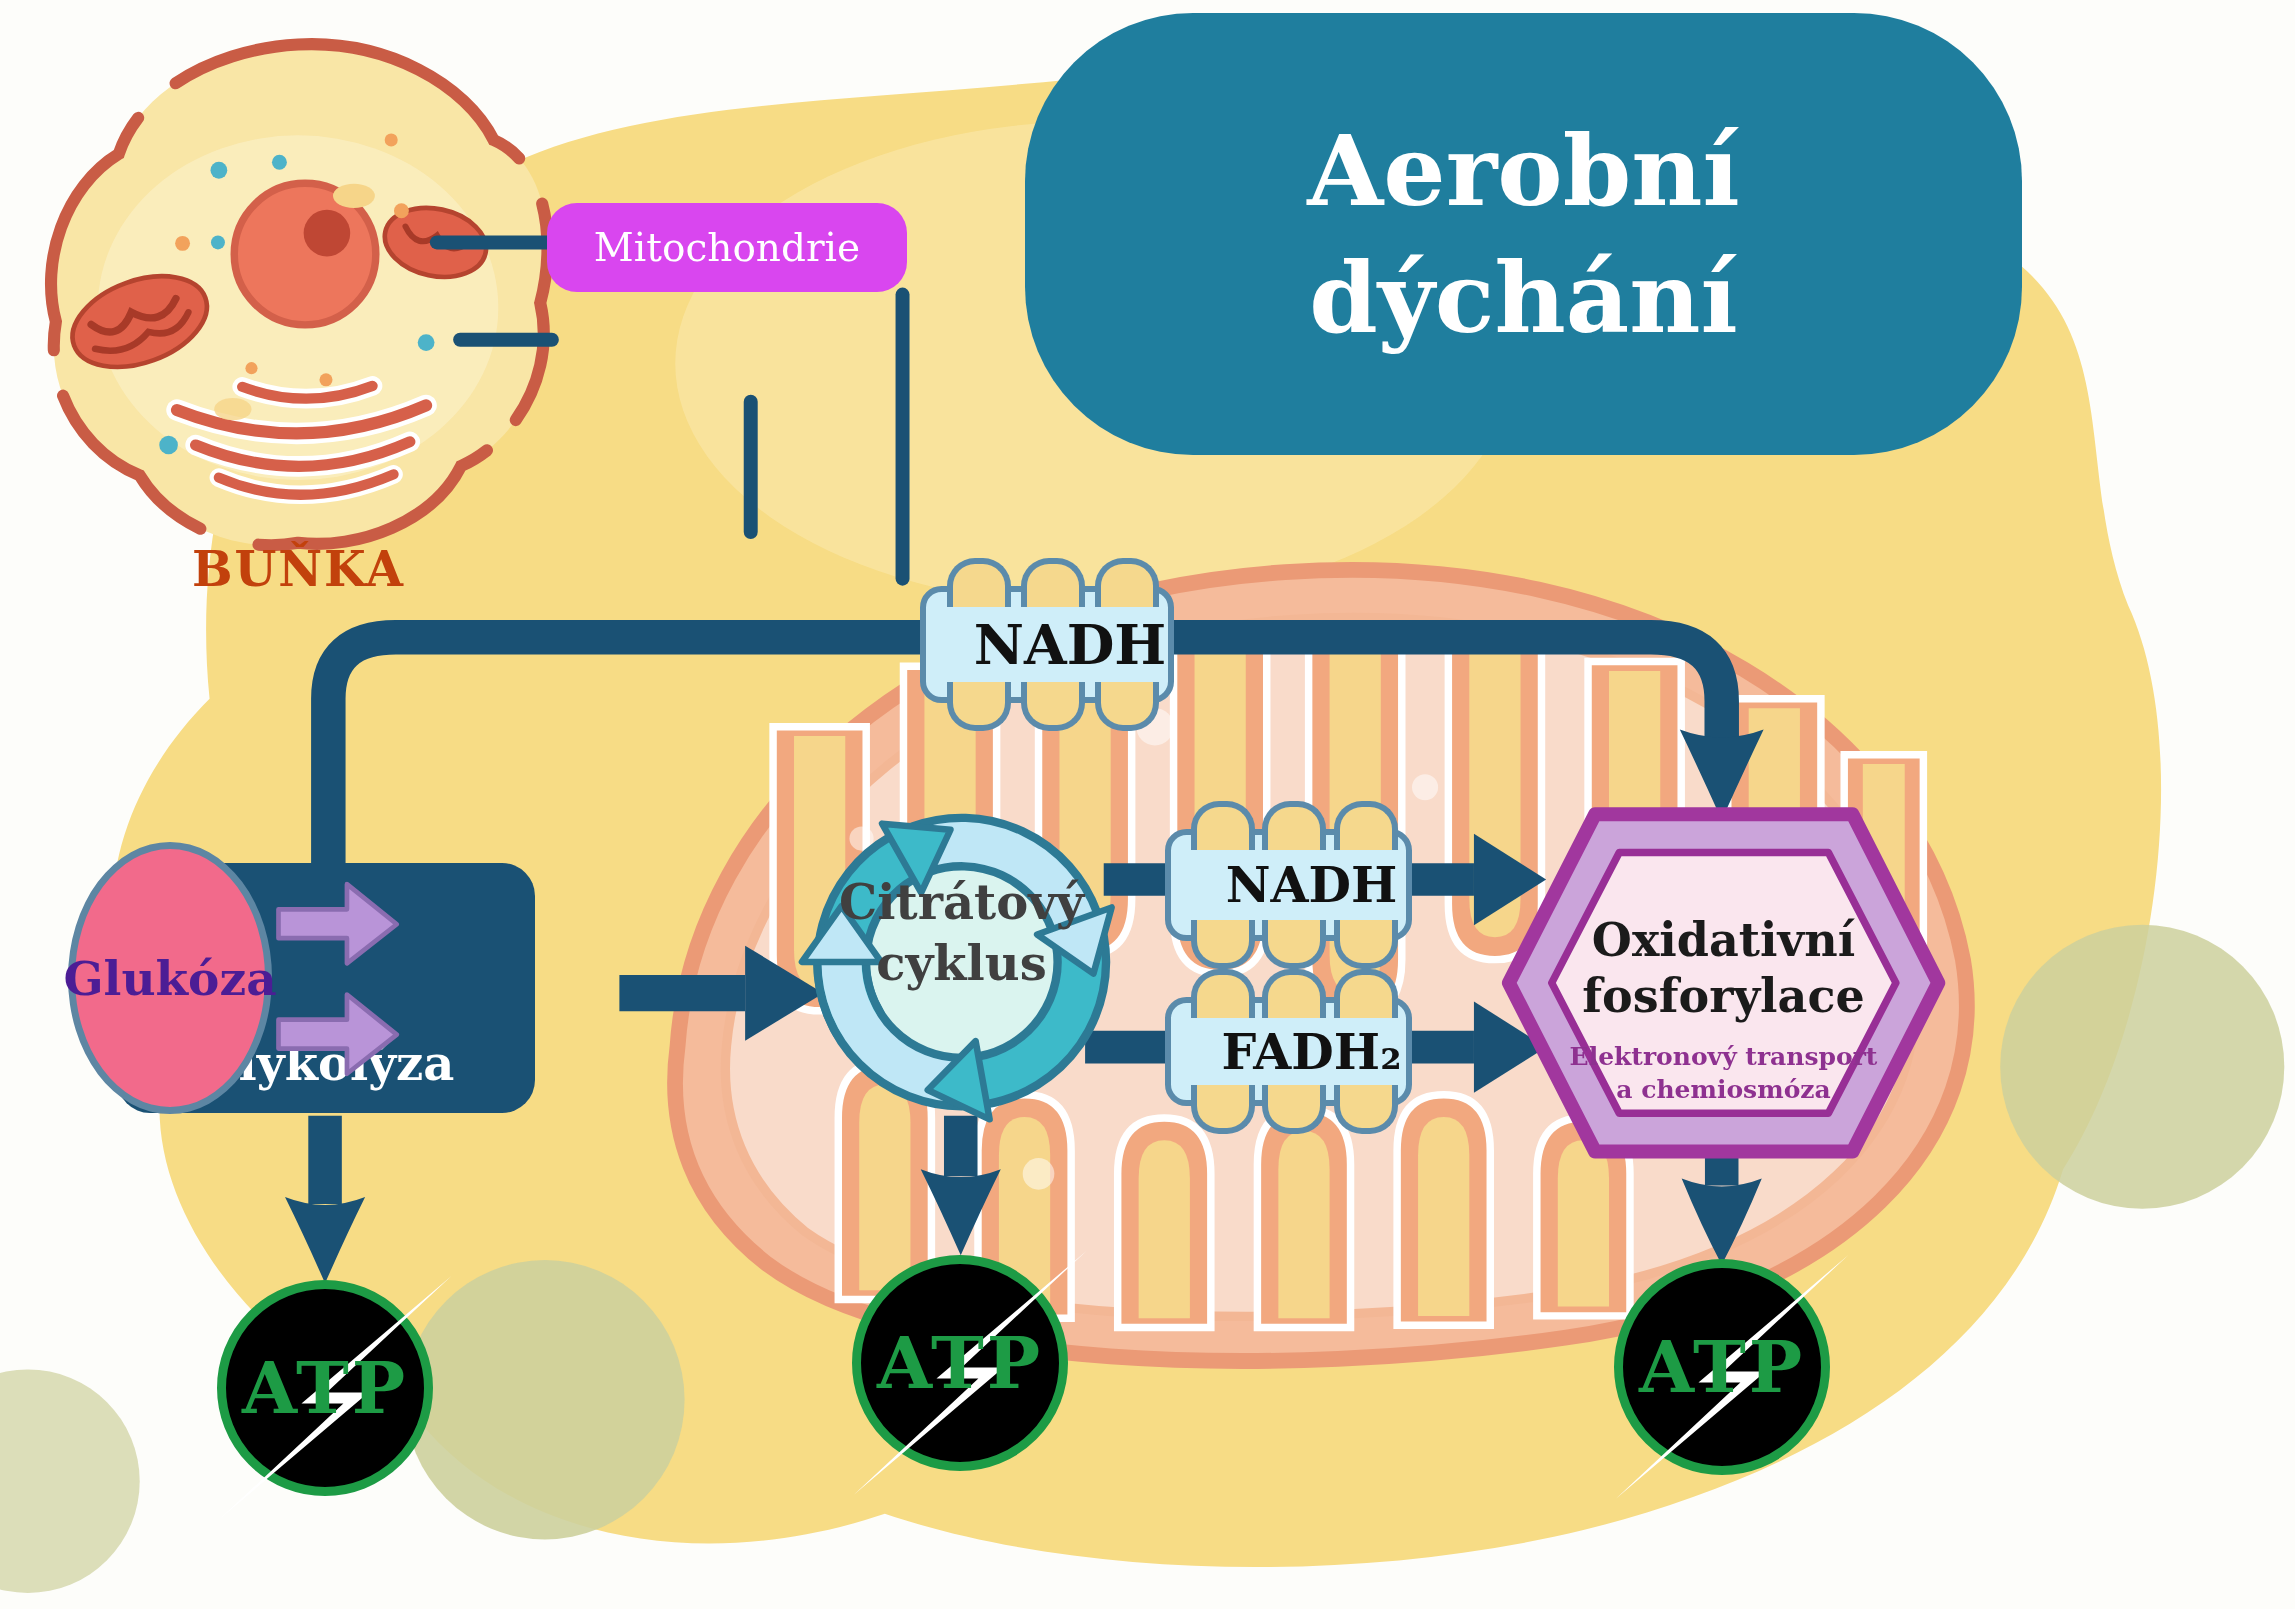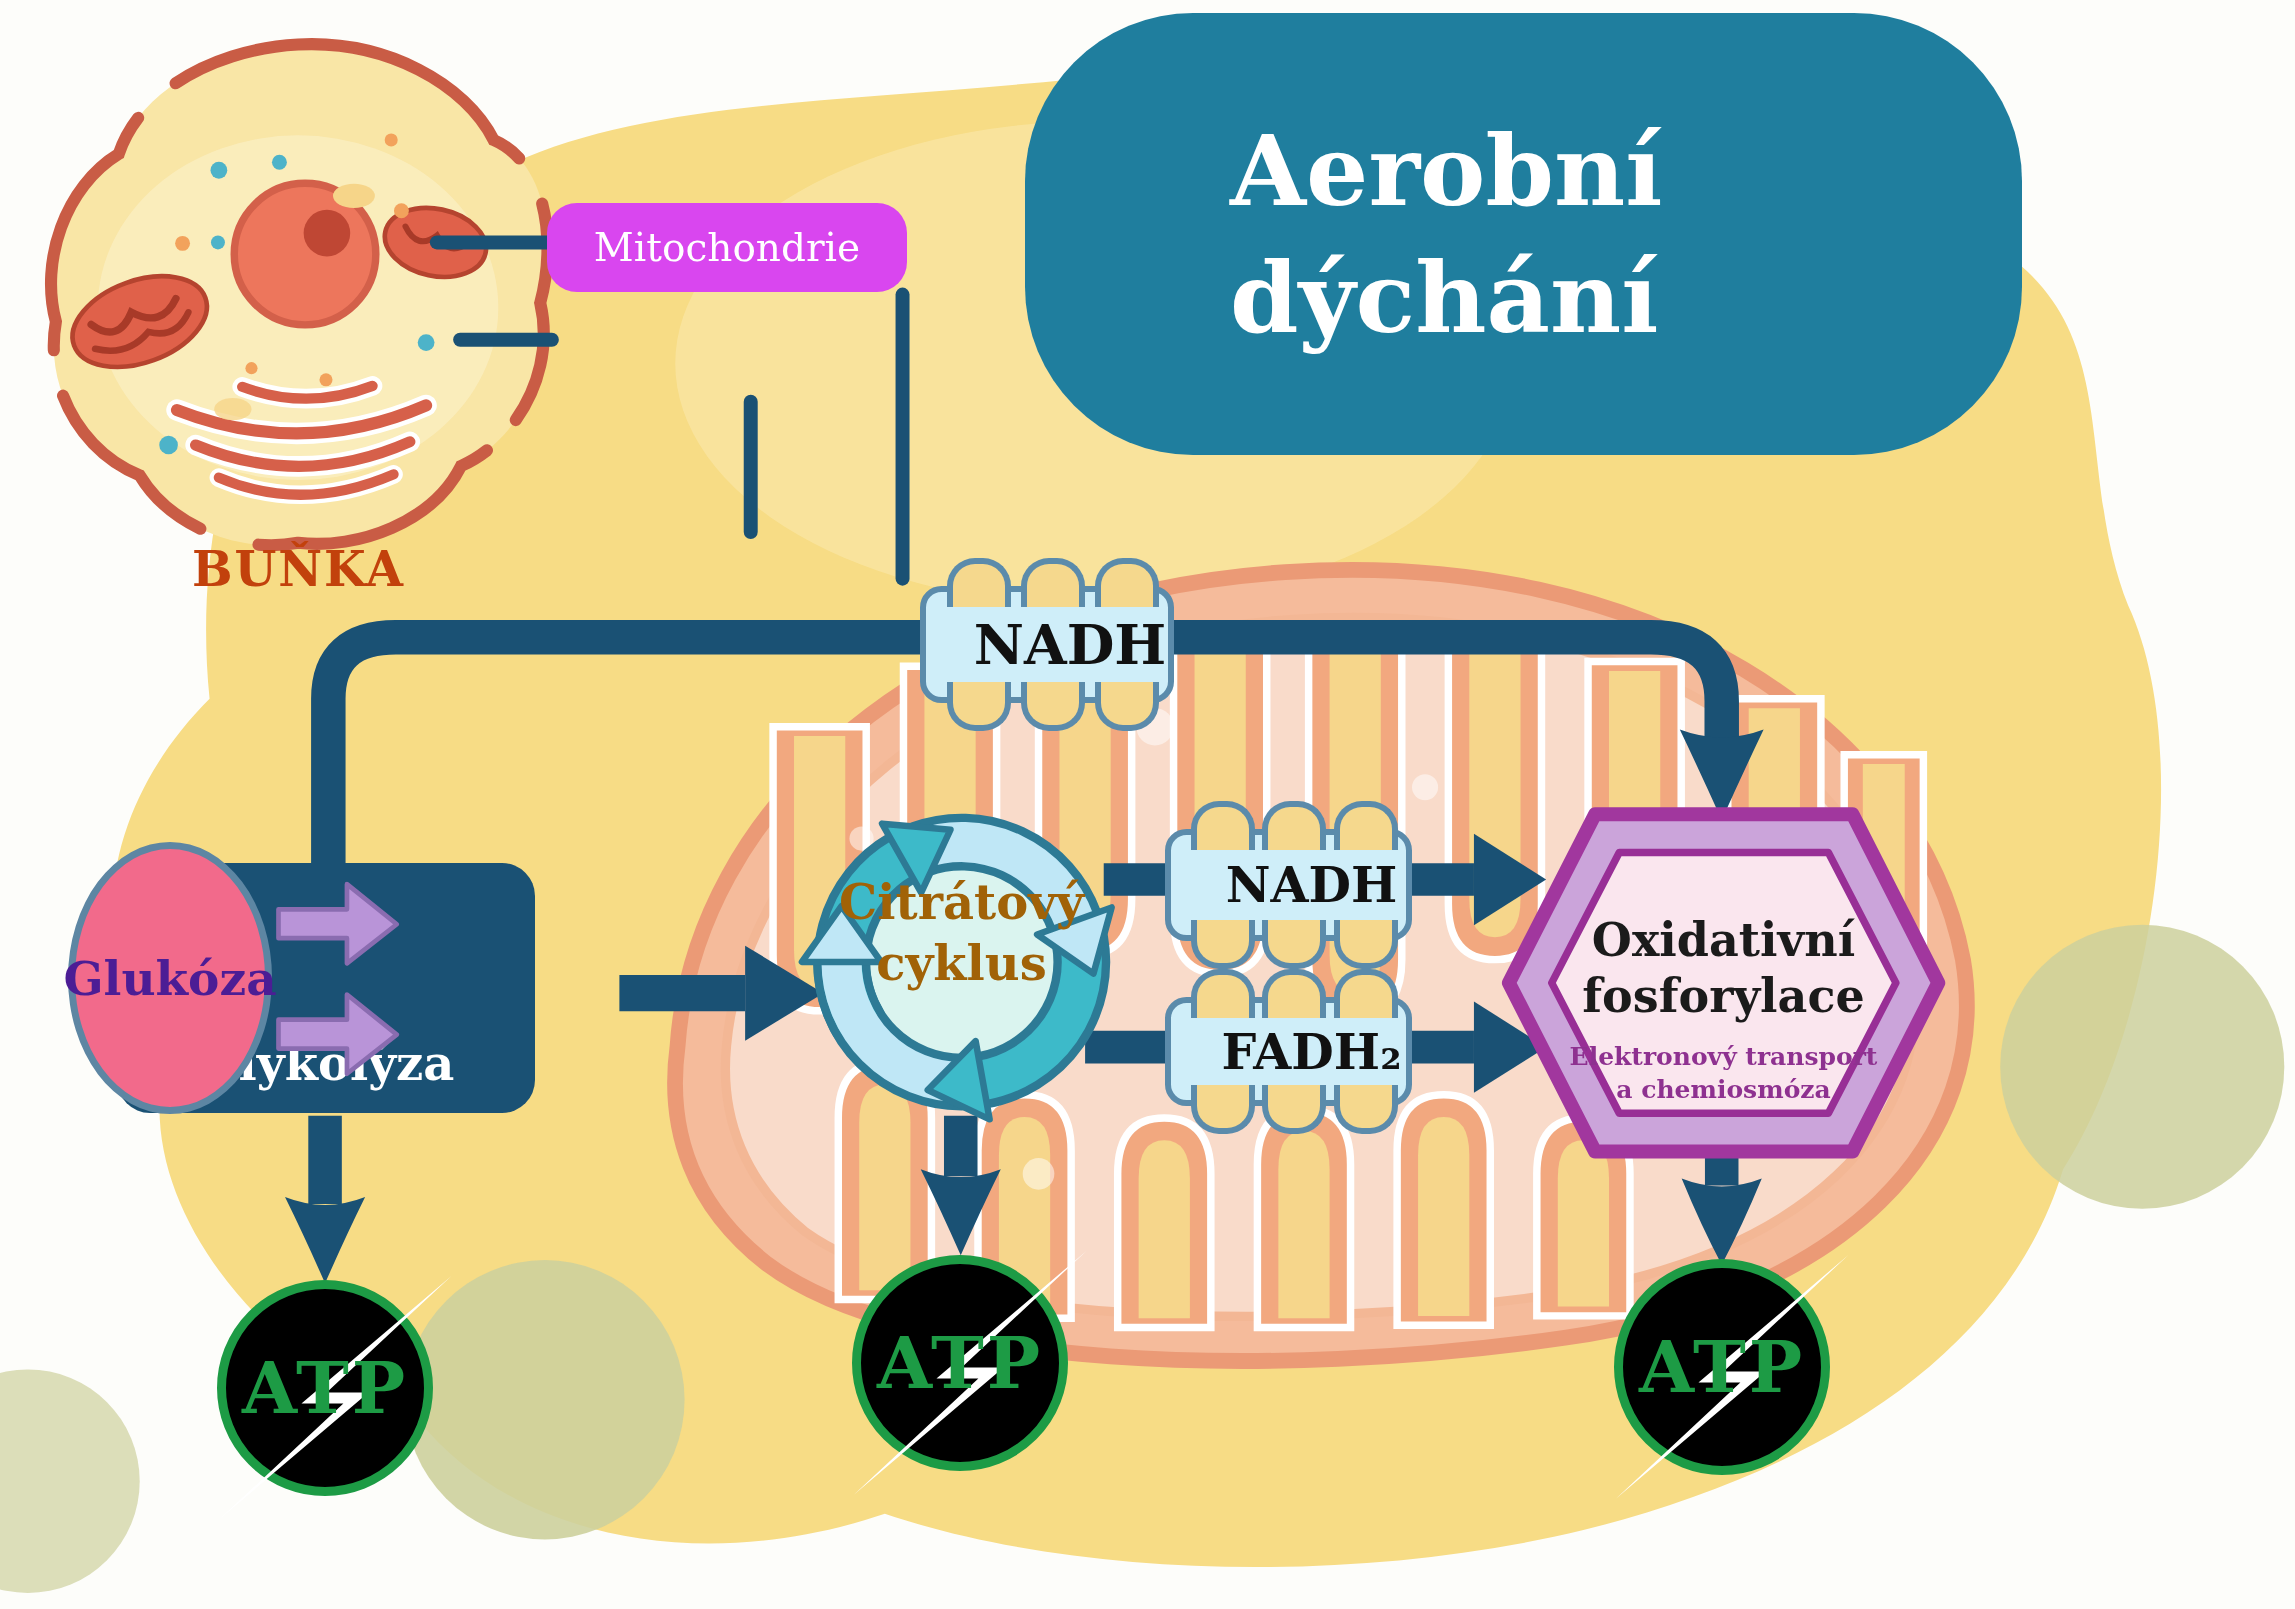--- a/index.html
+++ b/index.html
@@ -5,21 +5,21 @@
   html,body{margin:0;padding:0;background:#ffffff;}
   #canvas{position:relative;width:2295px;height:1610px;background:#fdfdfa;overflow:hidden;
           font-family:"DejaVu Serif",serif;}
   .layer{position:absolute;left:0;top:0;width:2295px;height:1610px;}
   .abs{position:absolute;}
   .flexc{display:flex;align-items:center;justify-content:center;}
 
   
   .banner{left:1025px;top:13px;width:997px;height:442px;background:#1f7e9e;border-radius:168px;
           z-index:4;}
-  .banner-text{width:587px;text-align:left;color:#ffffff;font-weight:bold;font-size:98px;line-height:1.3;}
+  .banner-text{width:587px;text-align:center;color:#ffffff;font-weight:bold;font-size:98px;line-height:1.3;}
 
   
   .callout{background:#d946ef;border-radius:30px;color:#fff;font-weight:normal;font-size:39px;z-index:4;text-align:center;}
 
   .bunka{left:168px;top:541px;width:261px;text-align:center;color:#c2410c;font-weight:bold;
          font-size:48px;letter-spacing:1.9px;z-index:4;}
 
   
   .chip{background:#cfeef9;border:6.5px solid #5b8bab;border-radius:21.4px;z-index:4;}
   .chip-label{position:relative;z-index:2;color:#111;font-weight:bold;text-align:center;width:100%;margin-left:46px;}
@@ -29,21 +29,21 @@
 
   
   .glybox{left:117px;top:863px;width:418px;height:250px;background:#1a5174;border-radius:33px;z-index:2;}
   .glybox-label{position:absolute;left:0;bottom:22.4px;width:100%;text-align:center;color:#fff;
                 font-weight:bold;font-size:48px;}
   .metab{border:7.5px solid #5d86a3;border-radius:50%;color:#4c1d95;font-weight:bold;font-size:47px;z-index:4;}
   .glucose{left:68px;top:842px;width:190px;height:258px;background:#f26a8b;}
   .pyruvate{left:396px;top:833px;width:204px;height:276px;background:#b49bd5;}
 
   
-  .citrate-label{left:822px;top:872px;width:279px;text-align:center;color:#a16207;font-weight:bold;
+  .citrate-label{left:822px;top:872px;width:279px;text-align:center;color:#404040;font-weight:bold;
                  font-size:48px;line-height:1.28;z-index:4;}
 
   
   .hex-text{left:1551px;top:879px;width:345px;text-align:center;z-index:4;}
   .hex-title{font-size:46px;font-weight:bold;color:#1b1b1b;line-height:1.22;margin-top:33px;}
   .hex-sub{width:329px;margin:16px auto 0 auto;font-size:25px;font-weight:bold;color:#8e3190;line-height:1.32;}
 
   
   .atp-badge{width:198px;height:198px;border:9.3px solid #1d9b45;border-radius:50%;
              background:#000000;z-index:4;}

